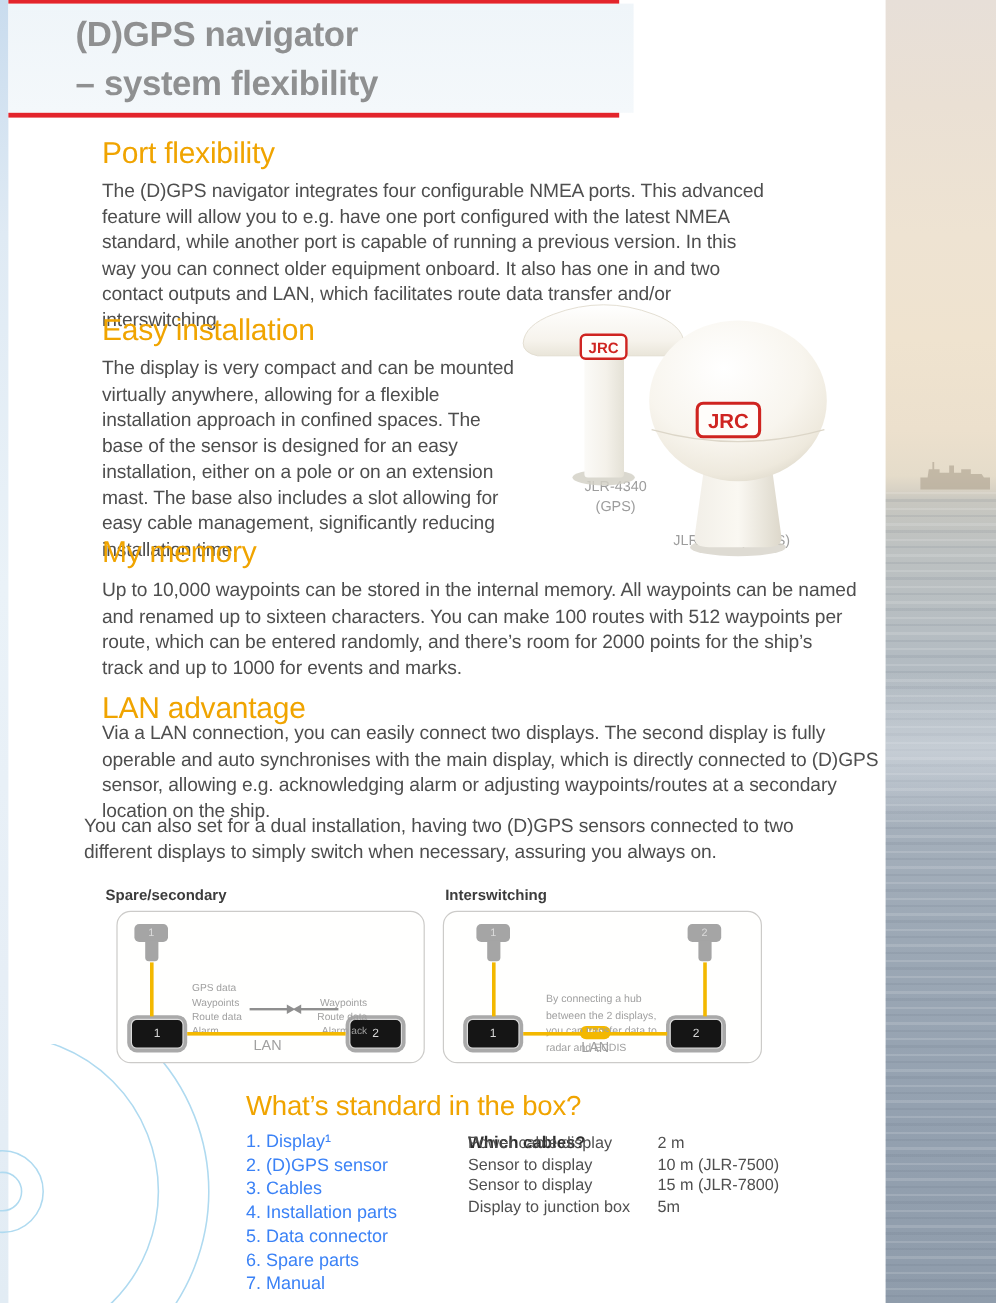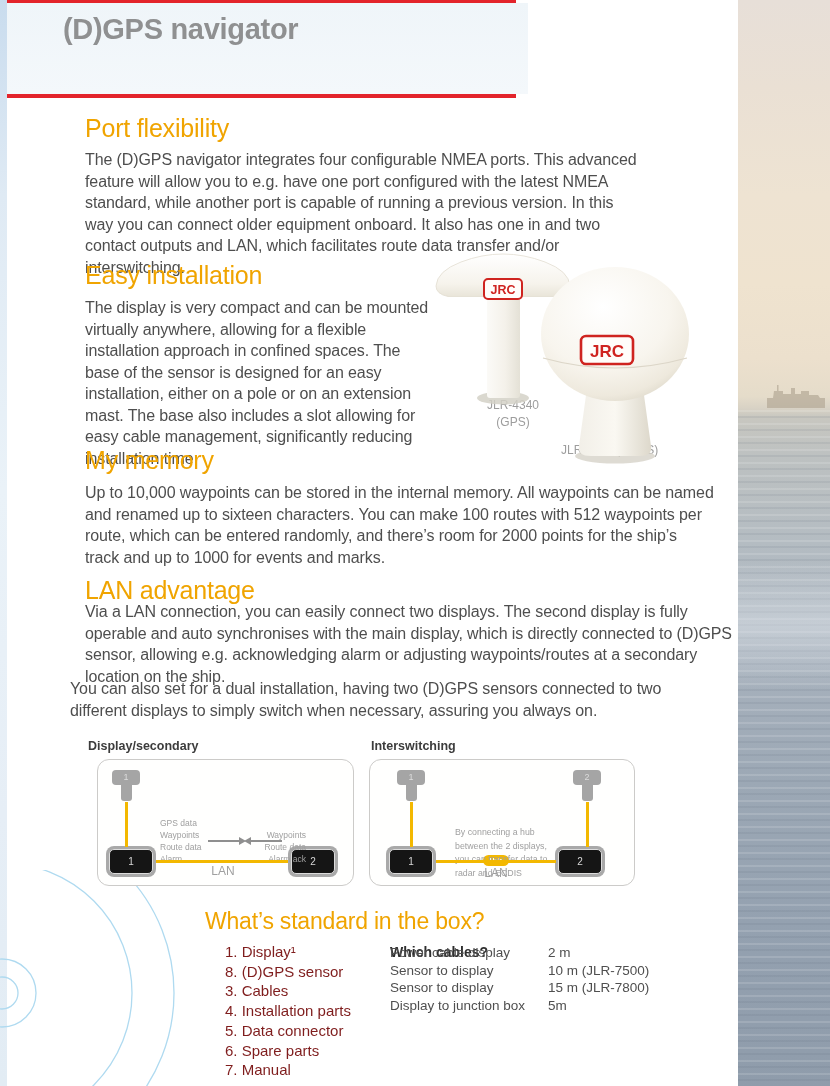--- a/index.html
+++ b/index.html
@@ -42,21 +42,21 @@
   .arrow { height:2px; background:#8f8f8f; }
   .arrow::after { content:""; position:absolute; top:-3px;
     border-top:4px solid transparent; border-bottom:4px solid transparent; }
   .arrow.r::after { right:-6px; border-left:7px solid #8f8f8f; }
   .arrow.l::after { left:-6px; border-right:7px solid #8f8f8f; }
   .hub-pill { background:#f3b800; border-radius:6px; color:#fff; font-size:6.5px;
     font-weight:700; text-align:center; line-height:11px; width:26px; height:11px; }
 
   
   .box-list { list-style:none; }
-  .box-list li { font-size:15px; line-height:19.7px; color:#7f1d1d;margin-left:20px; }
+  .box-list li { font-size:15px; line-height:19.7px; color:#3b82f6; }
   .cables-h { font-size:14px; font-weight:700; color:#2e2e2e; }
   .cable-row { font-size:13.5px; line-height:17.5px; color:#4f4f4f; }
 
   
   .sea-photo { left:738px; top:0; width:92px; height:1086px;
     background:
       linear-gradient(180deg,
         #e7dfd8 0%, #eae0d4 8%, #eee3d2 18%, #efe3cf 26%, #ece0cd 33%,
         #e5dcca 36.5%, #d8d2c5 37.6%, #c8c7c0 38.4%, #bdc1c1 42%,
         #b4bcc2 50%, #a8b2bd 60%, #9ca8b5 72%, #94a1b0 85%, #8f9cab 100%);
@@ -92,20 +92,21 @@
       <circle cx="2" cy="123" r="130"></circle>
       <circle cx="2" cy="123" r="172"></circle>
     </g>
   </svg>
 
   <div class="abs header-band"></div>
   <div class="abs red-line" style="left:7px; top:0; width:509px;"></div>
   <div class="abs red-line" style="left:7px; top:94px; width:509px; height:3.5px;"></div>
   <div class="abs page-title">
     <div>(D)GPS navigator</div>
+    <div>– system flexibility</div>
   </div>
 
   <div class="abs h-amber" style="left:85px; top:114px;">Port flexibility</div>
   <div class="abs body-txt" style="left:85px; top:149px; width:556px;">The (D)GPS navigator integrates four configurable NMEA ports. This advanced feature will allow you to e.g. have one port configured with the latest NMEA standard, while another port is capable of running a previous version. In this way you can connect older equipment onboard. It also has one in and two contact outputs and LAN, which facilitates route data transfer and/or interswitching.</div>
 
   <div class="abs h-amber" style="left:85px; top:261px;">Easy installation</div>
   <div class="abs body-txt" style="left:85px; top:297px; width:350px;">The display is very compact and can be mounted virtually anywhere, allowing for a flexible installation approach in confined spaces. The base of the sensor is designed for an easy installation, either on a pole or on an extension mast. The base also includes a slot allowing for easy cable management, significantly reducing installation time.</div>
 
   <svg class="abs" style="left:423px; top:248px; z-index:1;" width="290" height="220" viewBox="0 0 290 220">
     <defs>
@@ -149,21 +150,21 @@
   <div class="abs prod-label" style="left:458px; top:415px; width:110px; text-align:center;">(GPS)</div>
   <div class="abs prod-label" style="left:561px; top:443px;">JLR-4341 (DGPS)</div>
 
   <div class="abs h-amber" style="left:85px; top:446px;">My memory</div>
   <div class="abs body-txt" style="left:85px; top:482px; width:630px;">Up to 10,000 waypoints can be stored in the internal memory. All waypoints can be named and renamed up to sixteen characters. You can make 100 routes with 512 waypoints per route, which can be entered randomly, and there’s room for 2000 points for the ship’s track and up to 1000 for events and marks.</div>
 
   <div class="abs body-txt" style="left:85px; top:601px; width:650px;">Via a LAN connection, you can easily connect two displays. The second display is fully operable and auto synchronises with the main display, which is directly connected to (D)GPS sensor, allowing e.g. acknowledging alarm or adjusting waypoints/routes at a secondary location on the ship.</div>
   <div class="abs h-amber" style="left:85px; top:576px;">LAN advantage</div>
   <div class="abs body-txt" style="left:70px; top:678px; width:650px;">You can also set for a dual installation, having two (D)GPS sensors connected to two different displays to simply switch when necessary, assuring you always on.</div>
 
-  <div class="abs diag-title" style="left:88px; top:739px;">Display/secondary</div>
+  <div class="abs diag-title" style="left:88px; top:739px;">Spare/secondary</div>
   <div class="abs panel" style="left:97px; top:759px; width:257px; height:127px;">
     <div class="abs" style="left:14px; top:10px; width:28px;">
       <div class="sensor-cap">1</div>
       <div class="sensor-stem"></div>
     </div>
     <div class="abs wire" style="left:27px; top:42px; width:2.5px; height:45px;"></div>
     <div class="abs wire" style="left:58px; top:100px; width:132px; height:2.5px;"></div>
     <div class="abs display-unit" style="left:8px; top:86px;">
       <div class="display-screen">1</div>
     </div>
@@ -211,21 +212,21 @@
       <div>By connecting a hub</div>
       <div>between the 2 displays,</div>
       <div>you can transfer data to</div>
       <div>radar and ECDIS</div>
     </div>
   </div>
 
   <div class="abs h-amber" style="left:205px; top:908px; font-size:23px; z-index:2;">What’s standard in the box?</div>
   <ul class="abs box-list" style="left:205px; top:942px; z-index:2;">
     <li>1. Display¹</li>
-    <li>8. (D)GPS sensor</li>
+    <li>2. (D)GPS sensor</li>
     <li>3. Cables</li>
     <li>4. Installation parts</li>
     <li>5. Data connector</li>
     <li>6. Spare parts</li>
     <li>7. Manual</li>
   </ul>
   <div class="abs cables-h" style="left:390px; top:944px; z-index:2;">Which cables?</div>
   <div class="abs" style="left:390px; top:944px; width:330px; z-index:2;">
     <div class="cable-row" style="position:relative;">
       <span>Power cable display</span>

